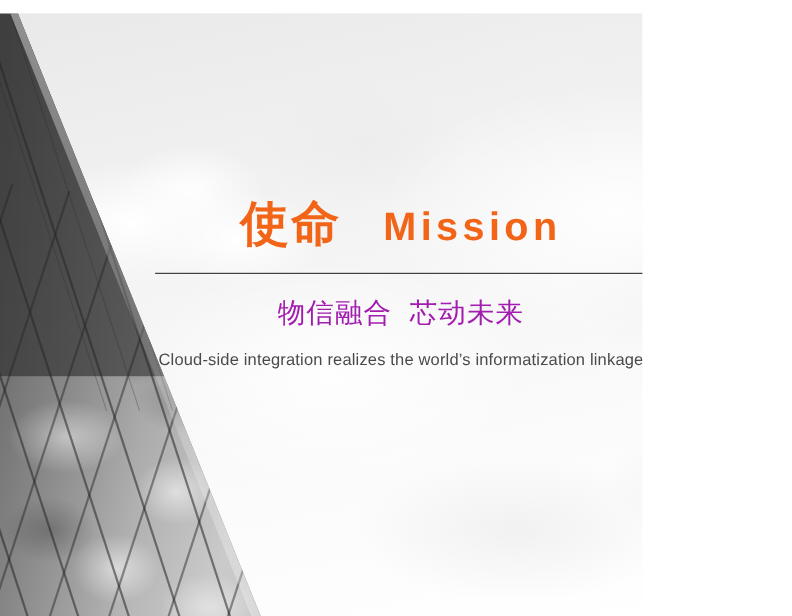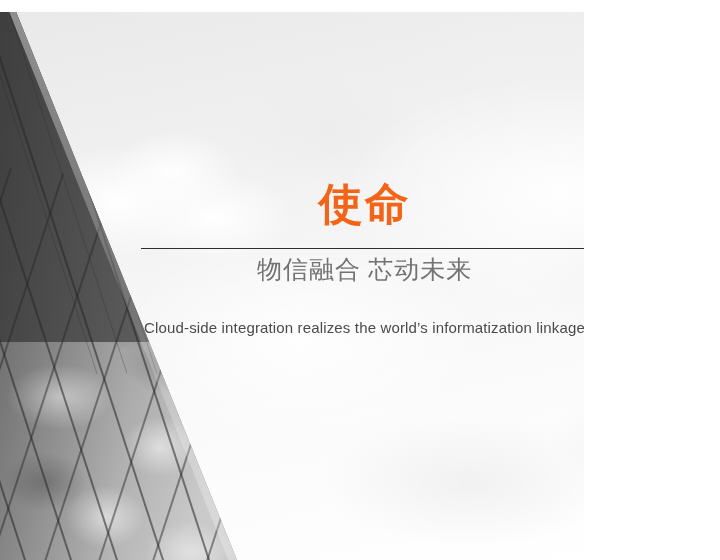--- a/index.html
+++ b/index.html
@@ -141,28 +141,28 @@
     position: absolute;
     left: 141px;
     top: 236px;
     width: 447px;
     height: 1px;
     background: #2e2e2e;
   }
   .subtitle {
     position: absolute;
     left: 141px;
-    top: 242px;
+    top: 259px;
     width: 447px;
     text-align: center;
     font-size: 25px;
-    color: #737373;
+    color: #a21caf;
     letter-spacing: 1px;
     line-height: 1.28;
-    font-family: Liberation Serif, serif;
+    font-family: Liberation Mono, monospace;
   }
   .taglines {
     position: absolute;
     left: 60px;
     top: 303px;
     width: 609px;
     text-align: center;
   }
   .taglines .line {
     font-size: 15px;
@@ -211,20 +211,21 @@
         <div class="m" style="left: 70px; top: 0px; width: 380px; height: 1px; opacity: 0.35; transform: rotate(72deg);"></div>
         <div class="m" style="left: 100px; top: 0px; width: 380px; height: 1px; opacity: 0.35; transform: rotate(72deg);"></div>
       </div>
   </div>
   <div class="tower-edge"></div>
 
   <div class="content">
 
     <div class="heading">
       <span class="cn">使命</span>
+      <span class="en">Mission</span>
     </div>
 
     <div class="divider"></div>
 
     <div class="subtitle">物信融合 芯动未来</div>
 
     <div class="taglines">
       <div class="line">Cloud-side integration realizes the world’s informatization linkage</div>
     </div>
 

